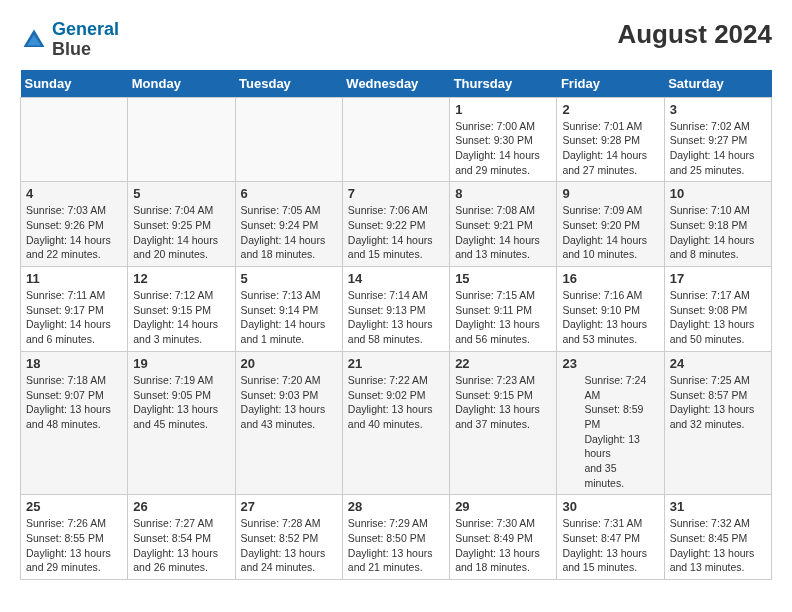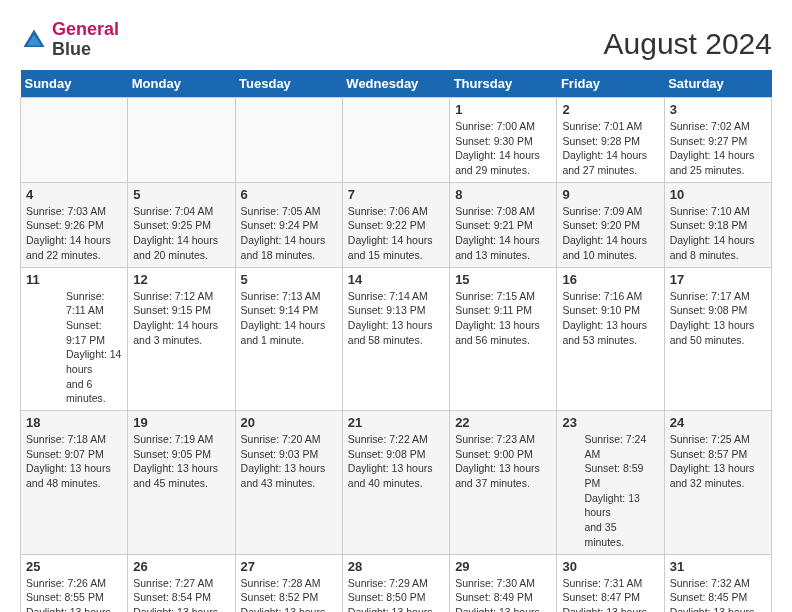--- a/index.html
+++ b/index.html
@@ -19,35 +19,34 @@
     .logo {
       display: flex;
       align-items: center;
       gap: 4px;
     }
     .logo-text {
       font-size: 18px;
       font-weight: bold;
       line-height: 1.1;
     }
-    .logo-general { color: #be185d; }
+    .logo-general { color: #0369a1; }
     .logo-blue { color: #404040; }
     .logo-icon {
       width: 28px;
       height: 28px;
     }
     .title-area {
       text-align: right;
     }
     .month-title {
-      font-size: 30px;
-      font-weight: normal;
+      font-size: 26px;
+      font-weight: bold;
       color: #333;
       line-height: 1.1;
-      margin-top: 7px;
     }
     .location {
       font-size: 16px;
       color: #555;
     }
     table {
       width: 100%;
       border-collapse: collapse;
       font-size: 11px;
     }
@@ -192,21 +191,21 @@
           <span class="day-num">10</span>
           <div class="day-info" style="white-space: pre-line;">Sunrise: 7:10 AM
 Sunset: 9:18 PM
 Daylight: 14 hours
 and 8 minutes.</div>
         </td>
       </tr>
       <tr>
         <td>
           <span class="day-num">11</span>
-          <div class="day-info" style="white-space: pre-line; margin-left: 40px;">Sunrise: 7:11 AM
+          <div class="day-info" style="white-space: pre-line;">Sunrise: 7:11 AM
 Sunset: 9:17 PM
 Daylight: 14 hours
 and 6 minutes.</div>
         </td>
         <td>
           <span class="day-num">12</span>
           <div class="day-info" style="white-space: pre-line;">Sunrise: 7:12 AM
 Sunset: 9:15 PM
 Daylight: 14 hours
 and 3 minutes.</div>
@@ -265,28 +264,28 @@
         <td>
           <span class="day-num">20</span>
           <div class="day-info" style="white-space: pre-line;">Sunrise: 7:20 AM
 Sunset: 9:03 PM
 Daylight: 13 hours
 and 43 minutes.</div>
         </td>
         <td>
           <span class="day-num">21</span>
           <div class="day-info" style="white-space: pre-line;">Sunrise: 7:22 AM
-Sunset: 9:08 PM
+Sunset: 9:02 PM
 Daylight: 13 hours
 and 40 minutes.</div>
         </td>
         <td>
           <span class="day-num">22</span>
           <div class="day-info" style="white-space: pre-line;">Sunrise: 7:23 AM
-Sunset: 9:00 PM
+Sunset: 9:15 PM
 Daylight: 13 hours
 and 37 minutes.</div>
         </td>
         <td>
           <span class="day-num">23</span>
           <div class="day-info" style="white-space: pre-line; margin-left: 22px;">Sunrise: 7:24 AM
 Sunset: 8:59 PM
 Daylight: 13 hours
 and 35 minutes.</div>
         </td>

